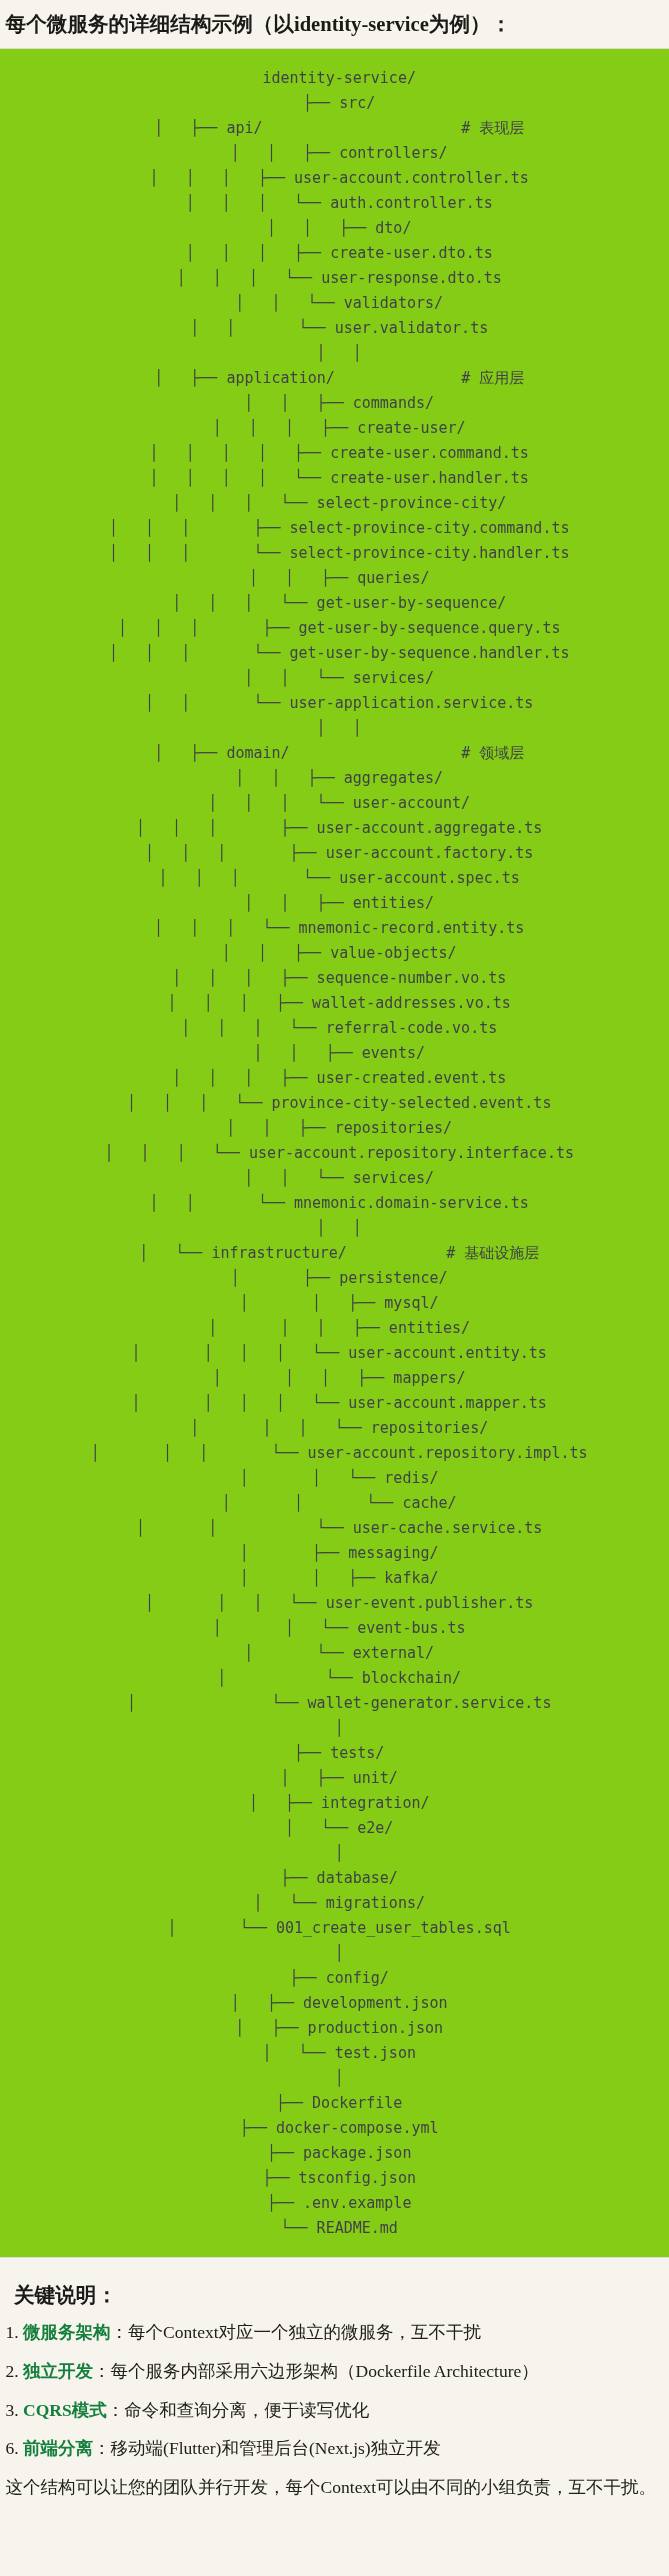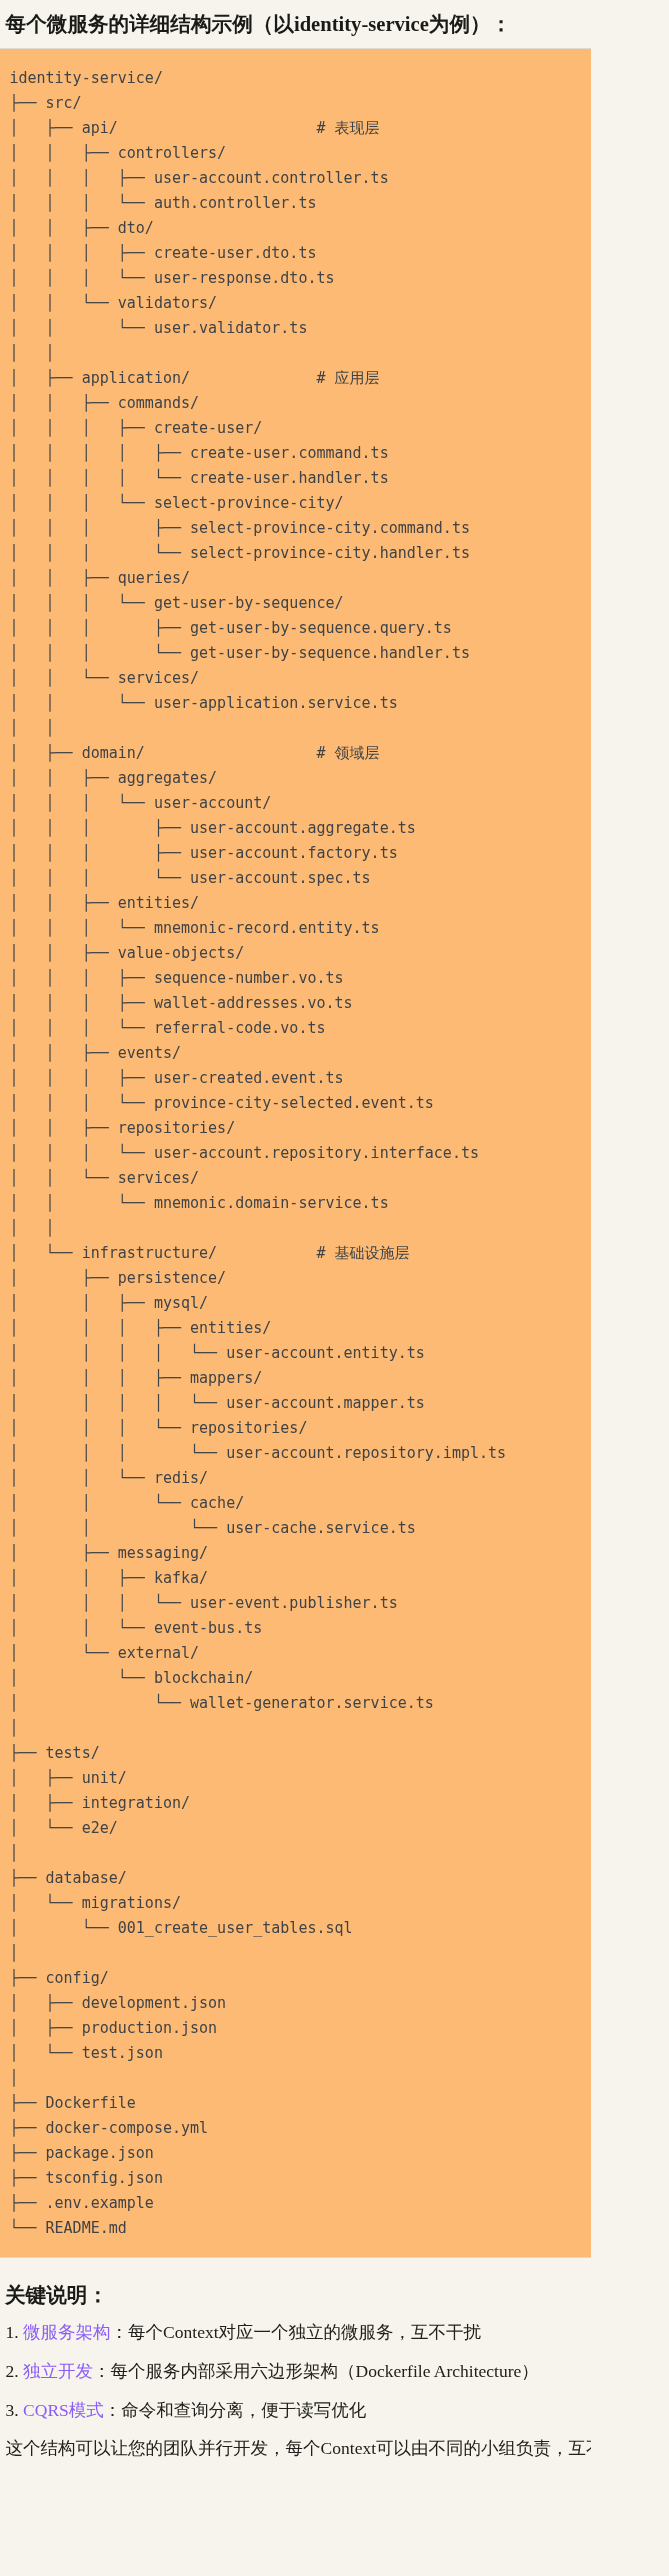--- a/index.html
+++ b/index.html
@@ -7,71 +7,72 @@
     padding: 0;
     background: #f7f4ed;
     width: 669px;
     height: 2576px;
     overflow: hidden;
     font-family: "Liberation Serif", "DejaVu Serif", serif;
     color: #1f1e1a;
     box-sizing: border-box;
   }
   .page {
-    width: 591px;
+    width: 669px;
     height: 2576px;
     overflow: hidden;
   }
   h1.page-title {
     margin: 0;
     padding: 9.4px 6.3px 8.8px 5.6px;
     font-size: 20.6px;
     line-height: 30px;
     font-weight: 700;
     color: #1a1a17;
     letter-spacing: 0;
   }
   .code-block {
-    background: #fdba74;
+    background: #84cc16;
     border-top: 0.6px solid #dedbd2;
     border-bottom: 0.6px solid #dedbd2;
     padding: 17px 0 16.3px 9.4px;
+    text-align: center;
   }
   .code-block pre {
     margin: 0;
     font-family: "DejaVu Sans Mono", "Liberation Mono", monospace;
     font-size: 15px;
     line-height: 25px;
     color: #3f4347;
     white-space: pre;
   }
   h2.notes-heading {
     margin: 22.5px 0 10px 0;
-    padding-left: 5px;
+    padding-left: 14px;
     font-size: 20.6px;
     line-height: 29px;
     font-weight: 700;
     color: #1a1a17;
   }
   .notes-list {
     padding-left: 5.6px;
   }
   .note-item {
     font-size: 17.5px;
     line-height: 25px;
     margin-bottom: 13.8px;
     color: #21201c;
     white-space: nowrap;
   }
   .note-num {
     margin-right: 4.4px;
   }
   .note-term {
-    font-weight: 400;
-    color: #8b5cf6;
+    font-weight: 700;
+    color: #15803d;
   }
   .footer-note {
     margin: 0;
     padding-left: 5.6px;
     font-size: 17.5px;
     line-height: 25px;
     color: #21201c;
     white-space: nowrap;
   }
 </style>
@@ -176,18 +177,19 @@
 
   <div class="notes-list" id="notes-list">
   <div class="note-item"><span class="note-num">1.</span><span class="note-term">微服务架构</span><span class="note-colon">：</span><span class="note-text">每个Context对应一个独立的微服务，互不干扰</span></div>
 
   <div class="note-item"><span class="note-num">2.</span><span class="note-term">独立开发</span><span class="note-colon">：</span><span class="note-text">每个服务内部采用六边形架构（Dockerfile Architecture）</span></div>
 
   <div class="note-item"><span class="note-num">3.</span><span class="note-term">CQRS模式</span><span class="note-colon">：</span><span class="note-text">命令和查询分离，便于读写优化</span></div>
 
 
 
+  <div class="note-item"><span class="note-num">6.</span><span class="note-term">前端分离</span><span class="note-colon">：</span><span class="note-text">移动端(Flutter)和管理后台(Next.js)独立开发</span></div>
 </div>
 
   <p class="footer-note">这个结构可以让您的团队并行开发，每个Context可以由不同的小组负责，互不干扰。</p>
 
 </div>
 
 
 </body></html>

